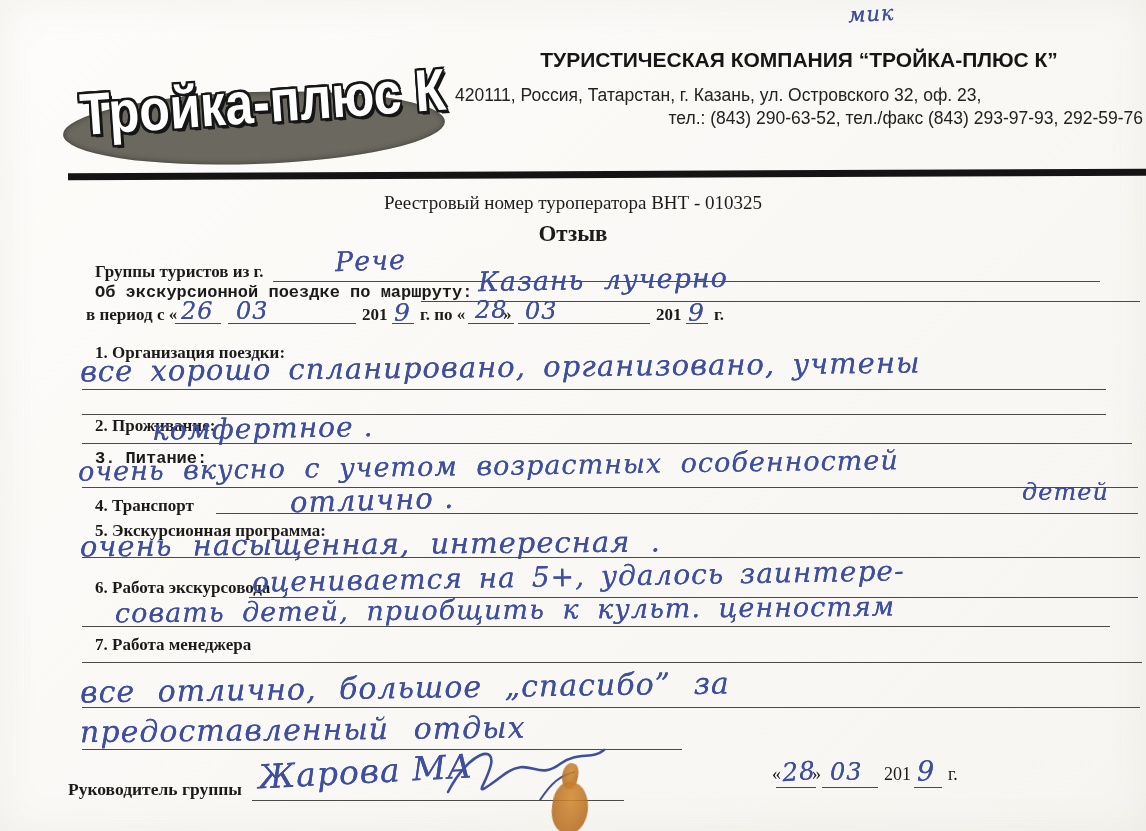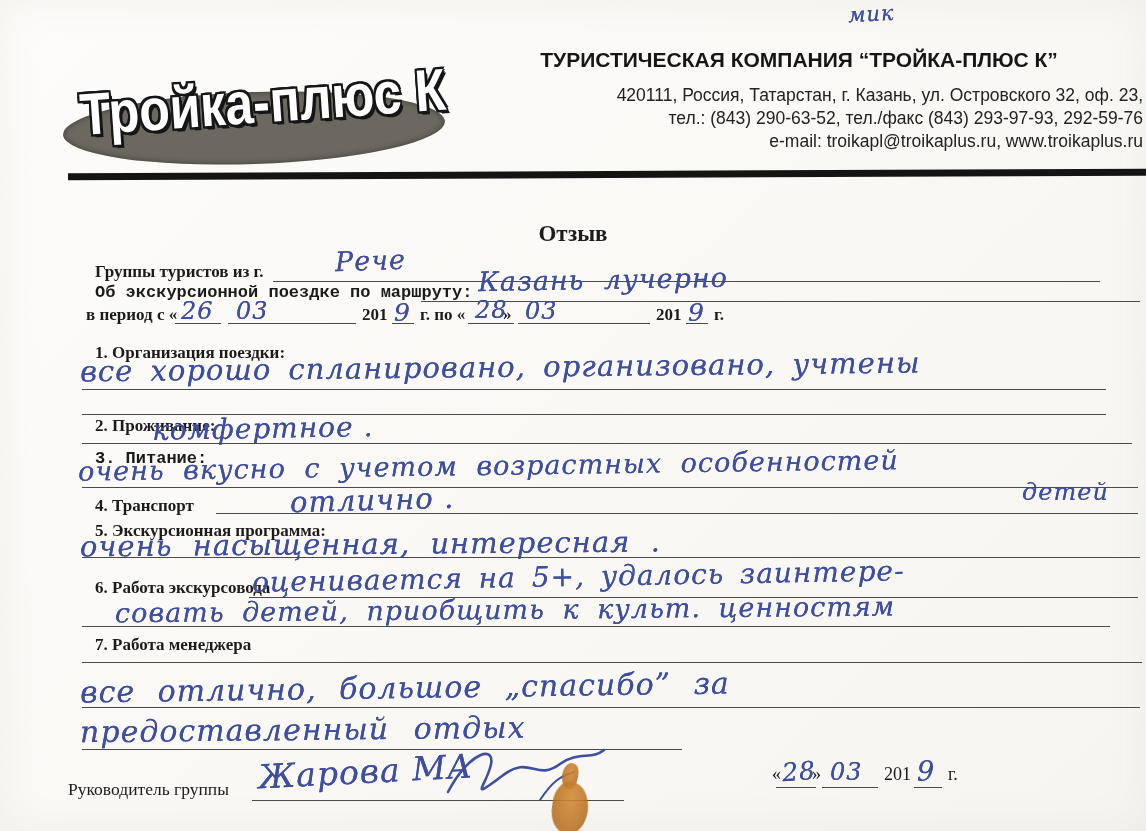--- a/index.html
+++ b/index.html
@@ -39,26 +39,26 @@
 
 <div class="page">
 
   <div class="hw" style="left:848px;top:2px;font-size:21px;transform:rotate(-3deg);">мик</div>
 
 
   <div class="logo-ellipse" style="left:63px;top:92px;width:382px;height:72px;transform:rotate(-2deg);"></div>
   <div class="logo-text" style="left:80px;top:86px;font-size:50px;transform:rotate(-4deg) scale(1,1.18);transform-origin:left center;">Тройка-плюс К</div>
 
   <div class="abs sans" style="left:455px;top:48px;width:688px;text-align:center;font-size:21px;font-weight:bold;color:#161616;">ТУРИСТИЧЕСКАЯ КОМПАНИЯ “ТРОЙКА-ПЛЮС К”</div>
-  <div class="abs sans" style="left:455px;top:85px;width:688px;text-align:right;font-size:17.5px;color:#222;">420111, Россия, Татарстан, г. Казань, ул. Островского 32, оф. 23,</div>
+  <div class="abs sans" style="left:455px;top:85px;width:688px;font-size:17.5px;color:#222;">420111, Россия, Татарстан, г. Казань, ул. Островского 32, оф. 23,</div>
   <div class="abs sans" style="left:455px;top:108px;width:688px;text-align:right;font-size:17.5px;color:#222;">тел.: (843) 290-63-52, тел./факс (843) 293-97-93, 292-59-76</div>
-  <div class="abs sans" style="left:455px;top:131px;width:688px;text-align:right;font-size:17.5px;color:#222;">e-mail: troikapl@troikaplus.ru, www.troikaplus.ru</div>
 
   <div class="divider" style="left:68px;top:171px;width:1078px;height:7px;transform:rotate(-0.25deg);"></div>
 
+  <div class="abs center" style="top:192px;font-size:19px;">Реестровый номер туроператора ВНТ - 010325</div>
   <div class="abs center" style="top:221px;font-size:23px;font-weight:bold;">Отзыв</div>
 
   <div class="abs lbl" style="left:95px;top:262px;">Группы туристов из г.</div>
   <div class="hw" style="left:335px;top:245px;font-size:27px;transform:rotate(-2deg);">Рече</div>
   <div class="rule" style="left:273px;top:281px;width:827px;"></div>
 
   <div class="abs lbl" style="left:95px;top:283px;font-family:Liberation Mono, monospace;">Об экскурсионной поездке по маршруту:</div>
   <div class="hw" style="left:478px;top:264px;font-size:27px;transform:rotate(-1deg);word-spacing:10px;">Казань   лучерно</div>
   <div class="rule" style="left:421px;top:301px;width:719px;"></div>
 
@@ -110,21 +110,21 @@
   <div class="rule" style="left:82px;top:626px;width:1028px;"></div>
 
   <div class="abs lbl" style="left:95px;top:635px;">7. Работа менеджера</div>
   <div class="rule" style="left:82px;top:662px;width:1060px;"></div>
 
   <div class="hw" style="left:80px;top:670px;font-size:30px;transform:rotate(-0.8deg);word-spacing:12px;">все  отлично,  большое „спасибо” за</div>
   <div class="rule" style="left:82px;top:707px;width:1058px;"></div>
   <div class="hw" style="left:80px;top:712px;font-size:30px;transform:rotate(-0.6deg);word-spacing:14px;">предоставленный   отдых</div>
   <div class="rule" style="left:82px;top:749px;width:600px;"></div>
 
-  <div class="abs lbl" style="left:68px;top:779px;font-weight:normal;font-size:17.5px;">Руководитель группы</div>
+  <div class="abs lbl" style="left:68px;top:779px;font-weight:bold;font-size:17.5px;">Руководитель группы</div>
   <div class="hw" style="left:258px;top:752px;font-size:33px;transform:rotate(-3deg);">Жарова МА</div>
   <svg class="abs" style="left:440px;top:742px;" width="170" height="62" viewBox="0 0 170 62">
     <path d="M8 50 C 30 8, 58 2, 50 26 C 44 46, 30 58, 62 34 C 90 12, 96 40, 120 22 C 138 9, 152 18, 164 8" fill="none" stroke="#3f4fa0" stroke-width="2.6" stroke-linecap="round"></path>
     <path d="M100 58 C 112 40, 120 34, 134 30" fill="none" stroke="#3f4fa0" stroke-width="2" stroke-linecap="round"></path>
   </svg>
   <div class="rule" style="left:252px;top:800px;width:372px;"></div>
 
   <div class="abs printed" style="left:772px;top:764px;font-weight:normal;font-size:18px;">«</div>
   <div class="hw" style="left:782px;top:757px;font-size:25px;transform:rotate(-4deg);">28</div>
   <div class="abs printed" style="left:812px;top:764px;font-weight:normal;font-size:18px;">»</div>

